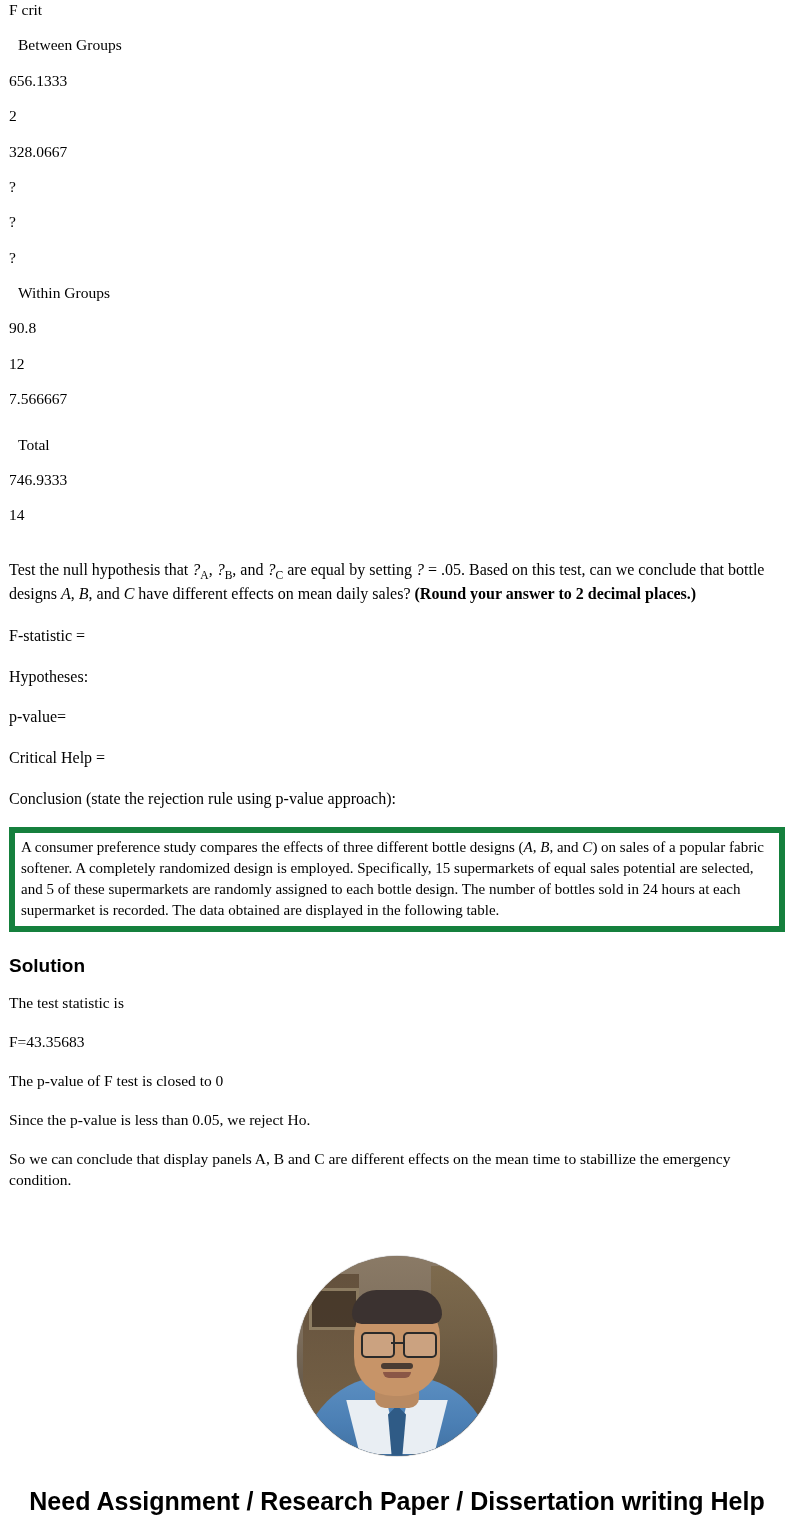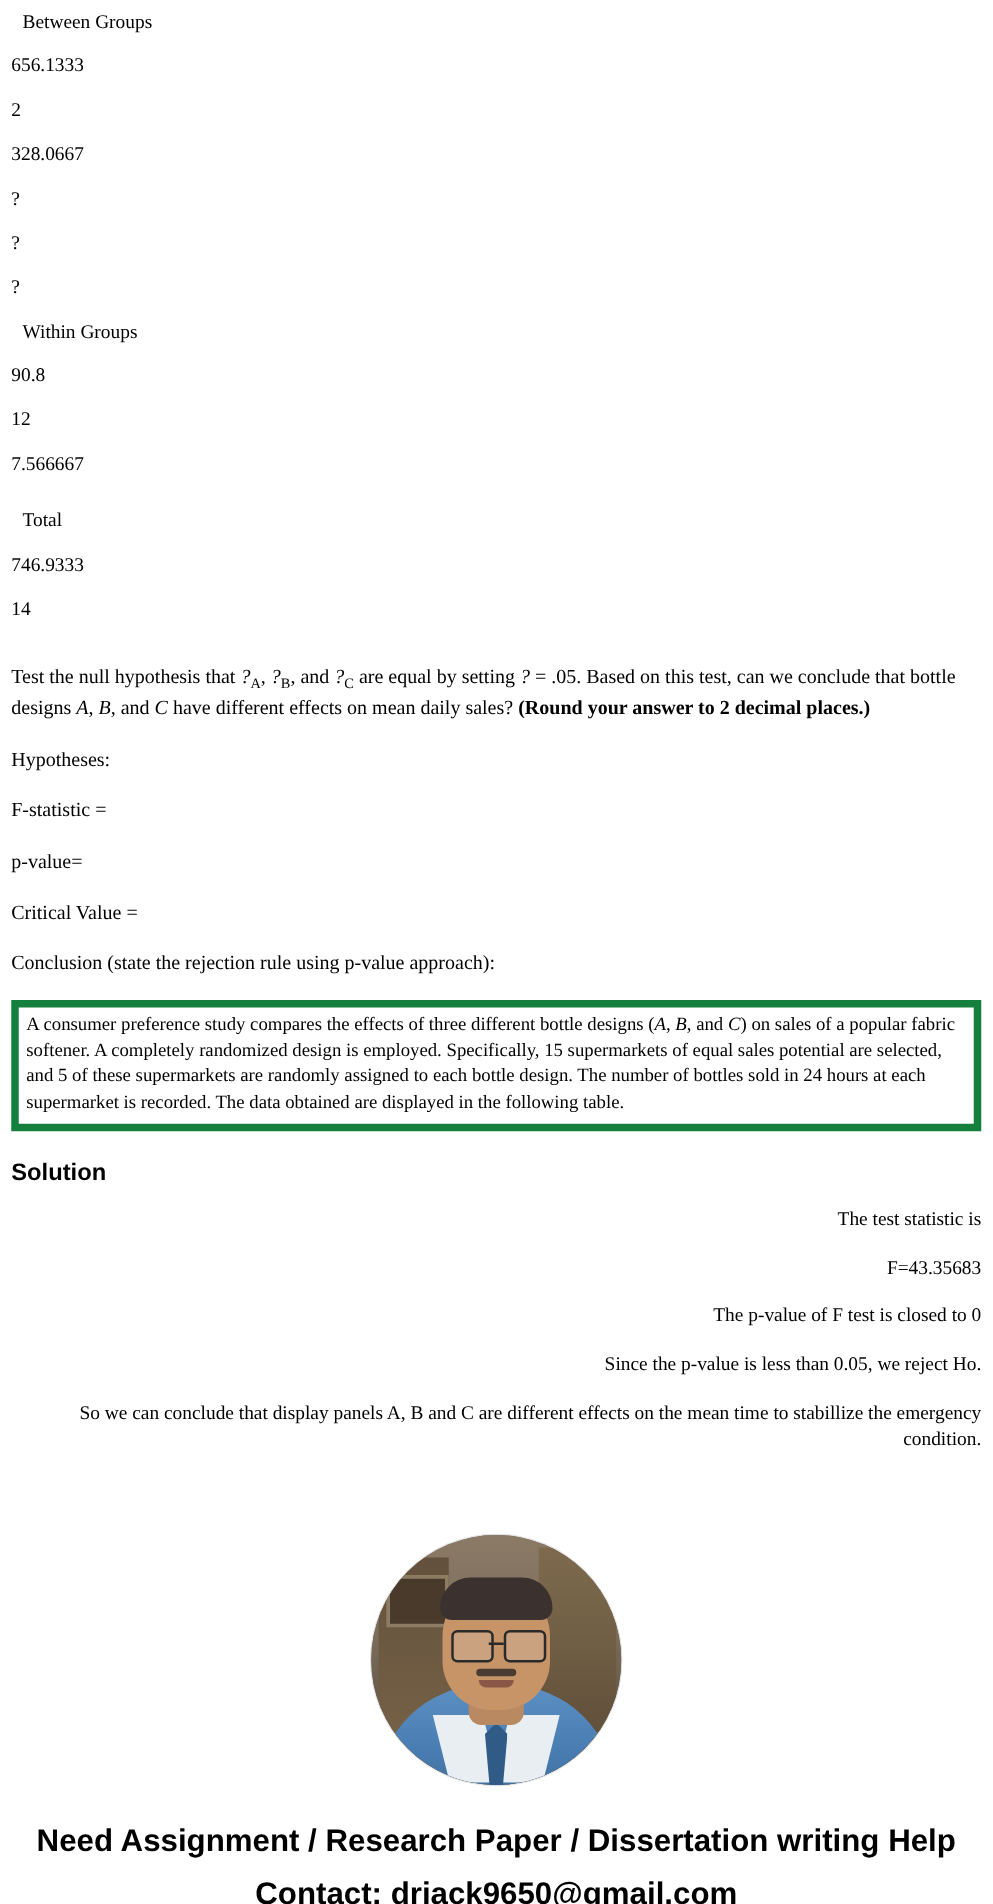--- a/index.html
+++ b/index.html
@@ -66,21 +66,20 @@
     font-size: 19px;
     font-weight: bold;
     margin: 0;
     padding: 22px 9px 6px 9px;
   }
   .sol-line {
     margin: 0;
     padding: 9px 9px 9px 9px;
     font-size: 15.5px;
     line-height: 1.35;
-    text-align: right;
   }
   .avatar-wrap {
     display: flex;
     justify-content: center;
     align-items: center;
     padding-top: 56px;
   }
   .avatar {
     width: 200px;
     height: 200px;
@@ -231,20 +230,21 @@
     font-size: 25px;
     line-height: 1.2;
     margin: 12px 0 0 0;
   }
 </style>
 </head>
 <body>
 
 <div class="page">
 
+  <div class="anova-line" style="padding-top:0;">F crit</div>
 
   <div>
     <div class="anova-line indent">Between Groups</div>
     <div class="anova-line">656.1333</div>
     <div class="anova-line">2</div>
     <div class="anova-line">328.0667</div>
     <div class="anova-line">?</div>
     <div class="anova-line">?</div>
     <div class="anova-line">?</div>
     <div class="anova-line indent">Within Groups</div>
@@ -254,24 +254,24 @@
     <div class="anova-line blank"></div>
     <div class="anova-line indent">Total</div>
     <div class="anova-line">746.9333</div>
     <div class="anova-line">14</div>
   </div>
 
   <p class="para" style="padding-top:26px;">
     <span>Test the null hypothesis that </span><em>?</em><sub>A</sub><span>, </span><em>?</em><sub>B</sub><span>, and </span><em>?</em><sub>C</sub><span> are equal by setting </span><em>?</em><span> = .05. Based on this test, can we conclude that bottle designs </span><em>A</em><span>, </span><em>B</em><span>, and </span><em>C</em><span> have different effects on mean daily sales? </span><span class="bold">(Round your answer to 2 decimal places.)</span>
   </p>
 
+  <p class="para tight">F-statistic =</p>
   <p class="para tight">Hypotheses:</p>
-  <p class="para tight">F-statistic =</p>
   <p class="para tight">p-value=</p>
-  <p class="para tight">Critical Value =</p>
+  <p class="para tight">Critical Help =</p>
   <p class="para tight">Conclusion (state the rejection rule using p-value approach):</p>
 
   <div class="qbox">
     <span>A consumer preference study compares the effects of three different bottle designs (</span><em>A</em><span>, </span><em>B</em><span>, and </span><em>C</em><span>) on sales of a popular fabric softener. A completely randomized design is employed. Specifically, 15 supermarkets of equal sales potential are selected, and 5 of these supermarkets are randomly assigned to each bottle design. The number of bottles sold in 24 hours at each supermarket is recorded. The data obtained are displayed in the following table.</span>
   </div>
 
   <h2 class="solution">Solution</h2>
 
   <p class="sol-line">The test statistic is</p>
   <p class="sol-line">F=43.35683</p>

